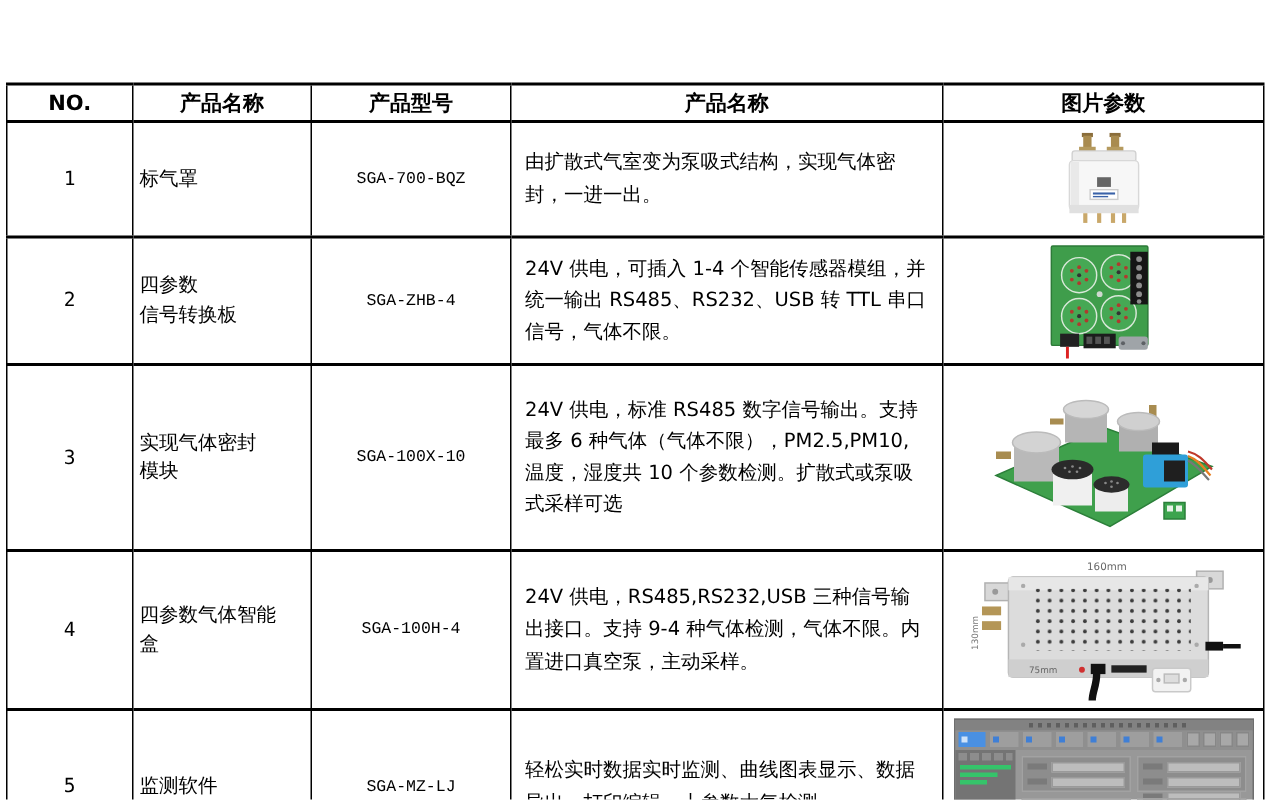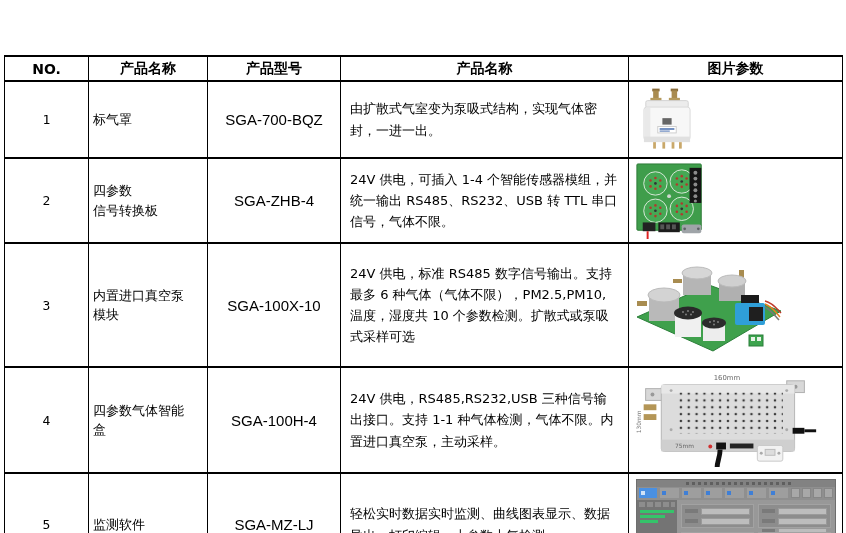--- a/index.html
+++ b/index.html
@@ -14,23 +14,23 @@
     border-left:1px solid #000;border-right:1px solid #000;
     border-top:2px solid #000;border-bottom:2px solid #000;
     padding:2px 4px;overflow:hidden;
   }
   thead tr{height:25px;}
   th{font-size:14px;font-weight:bold;text-align:center;vertical-align:middle;padding:0 2px;}
   tr.r1{height:77px;} tr.r2{height:85px;} tr.r3{height:124px;} tr.r4{height:106px;} tr.r5{height:103px;}
   td{vertical-align:middle;font-size:13px;}
   td.c-no{text-align:center;font-family:"DejaVu Sans Mono","Liberation Mono",monospace;}
   td.c-name{white-space:pre-line;line-height:1.5;}
-  td.c-model{text-align:center;font-family:Liberation Sans, sans-serif;font-size:15px;}
+  td.c-model{text-align:center;font-family:Liberation Mono, monospace;font-size:11px;}
   td.c-func{text-align:left;padding:2px 9px;line-height:1.62;}
-  td.c-img{text-align:left;padding:2px;}
+  td.c-img{text-align:center;padding:2px;}
   svg{display:inline-block;vertical-align:middle;}
   svg text{font-family:"DejaVu Sans","Liberation Sans",sans-serif;}
 
   
   .sw{width:200px;height:92px;background:#989898;border:1px solid #6e6e6e;margin:0 auto;
       display:flex;flex-direction:column;box-sizing:border-box;}
   .sw-title{height:7px;background:#828282;position:relative;flex:0 0 auto;}
   .sw-title::after{content:"";position:absolute;left:25%;right:22%;top:2px;height:3px;
       background:repeating-linear-gradient(90deg,#5f5f5f 0 3px,transparent 3px 6px);}
   .sw-toolbar{height:13px;background:#8f8f8f;display:flex;align-items:center;gap:3px;padding:0 2px;flex:0 0 auto;}
@@ -186,21 +186,21 @@
             <circle cx="55" cy="68.5" r="1.4" fill="#5d6165"></circle>
                 <circle cx="69" cy="68.5" r="1.4" fill="#5d6165"></circle>
             <path d="M17,71 v8" stroke="#d22" stroke-width="2" fill="none"></path>
           </g>
         </svg>
       </td>
     </tr>
 
     <tr class="r3">
       <td class="c-no">3</td>
-      <td class="c-name">内置进口真空泵
+      <td class="c-name">实现气体密封
 模块</td>
       <td class="c-model">SGA-100X-10</td>
       <td class="c-func">24V 供电，标准 RS485 数字信号输出。支持最多 6 种气体（气体不限），PM2.5,PM10,温度，湿度共 10 个参数检测。扩散式或泵吸式采样可选</td>
       <td class="c-img">
         <svg width="156" height="108" viewBox="0 0 156 108">
           <polygon points="6,66 78,34 150,60 82,100" fill="#3fa04c" stroke="#2c7f3a"></polygon>
           <g>
             <rect x="6" y="50" width="10" height="5" fill="#a88c50"></rect>
             <rect x="18" y="44" width="30" height="26" fill="#b9b9b9"></rect>
             <ellipse cx="33" cy="44" rx="16" ry="7" fill="#d3d3d3" stroke="#bbb"></ellipse>
@@ -241,21 +241,21 @@
           </g>
         </svg>
       </td>
     </tr>
 
     <tr class="r4">
       <td class="c-no">4</td>
       <td class="c-name">四参数气体智能
 盒</td>
       <td class="c-model">SGA-100H-4</td>
-      <td class="c-func">24V 供电，RS485,RS232,USB 三种信号输出接口。支持 1-1 种气体检测，气体不限。内置进口真空泵，主动采样。</td>
+      <td class="c-func">24V 供电，RS485,RS232,USB 三种信号输出接口。支持 9-4 种气体检测，气体不限。内置进口真空泵，主动采样。</td>
       <td class="c-img">
         <svg width="188" height="98" viewBox="0 0 190 100">
           <defs>
             <pattern id="holes" width="8" height="7" patternUnits="userSpaceOnUse">
               <circle cx="2" cy="2" r="1.3" fill="#3c3c3c"></circle>
             </pattern>
           </defs>
           <text x="97" y="9" font-size="7" fill="#666" text-anchor="middle">160mm</text>
           <text x="9" y="52" font-size="6" fill="#777" transform="rotate(-90 9 52)" text-anchor="middle">130mm</text>
           <g>

